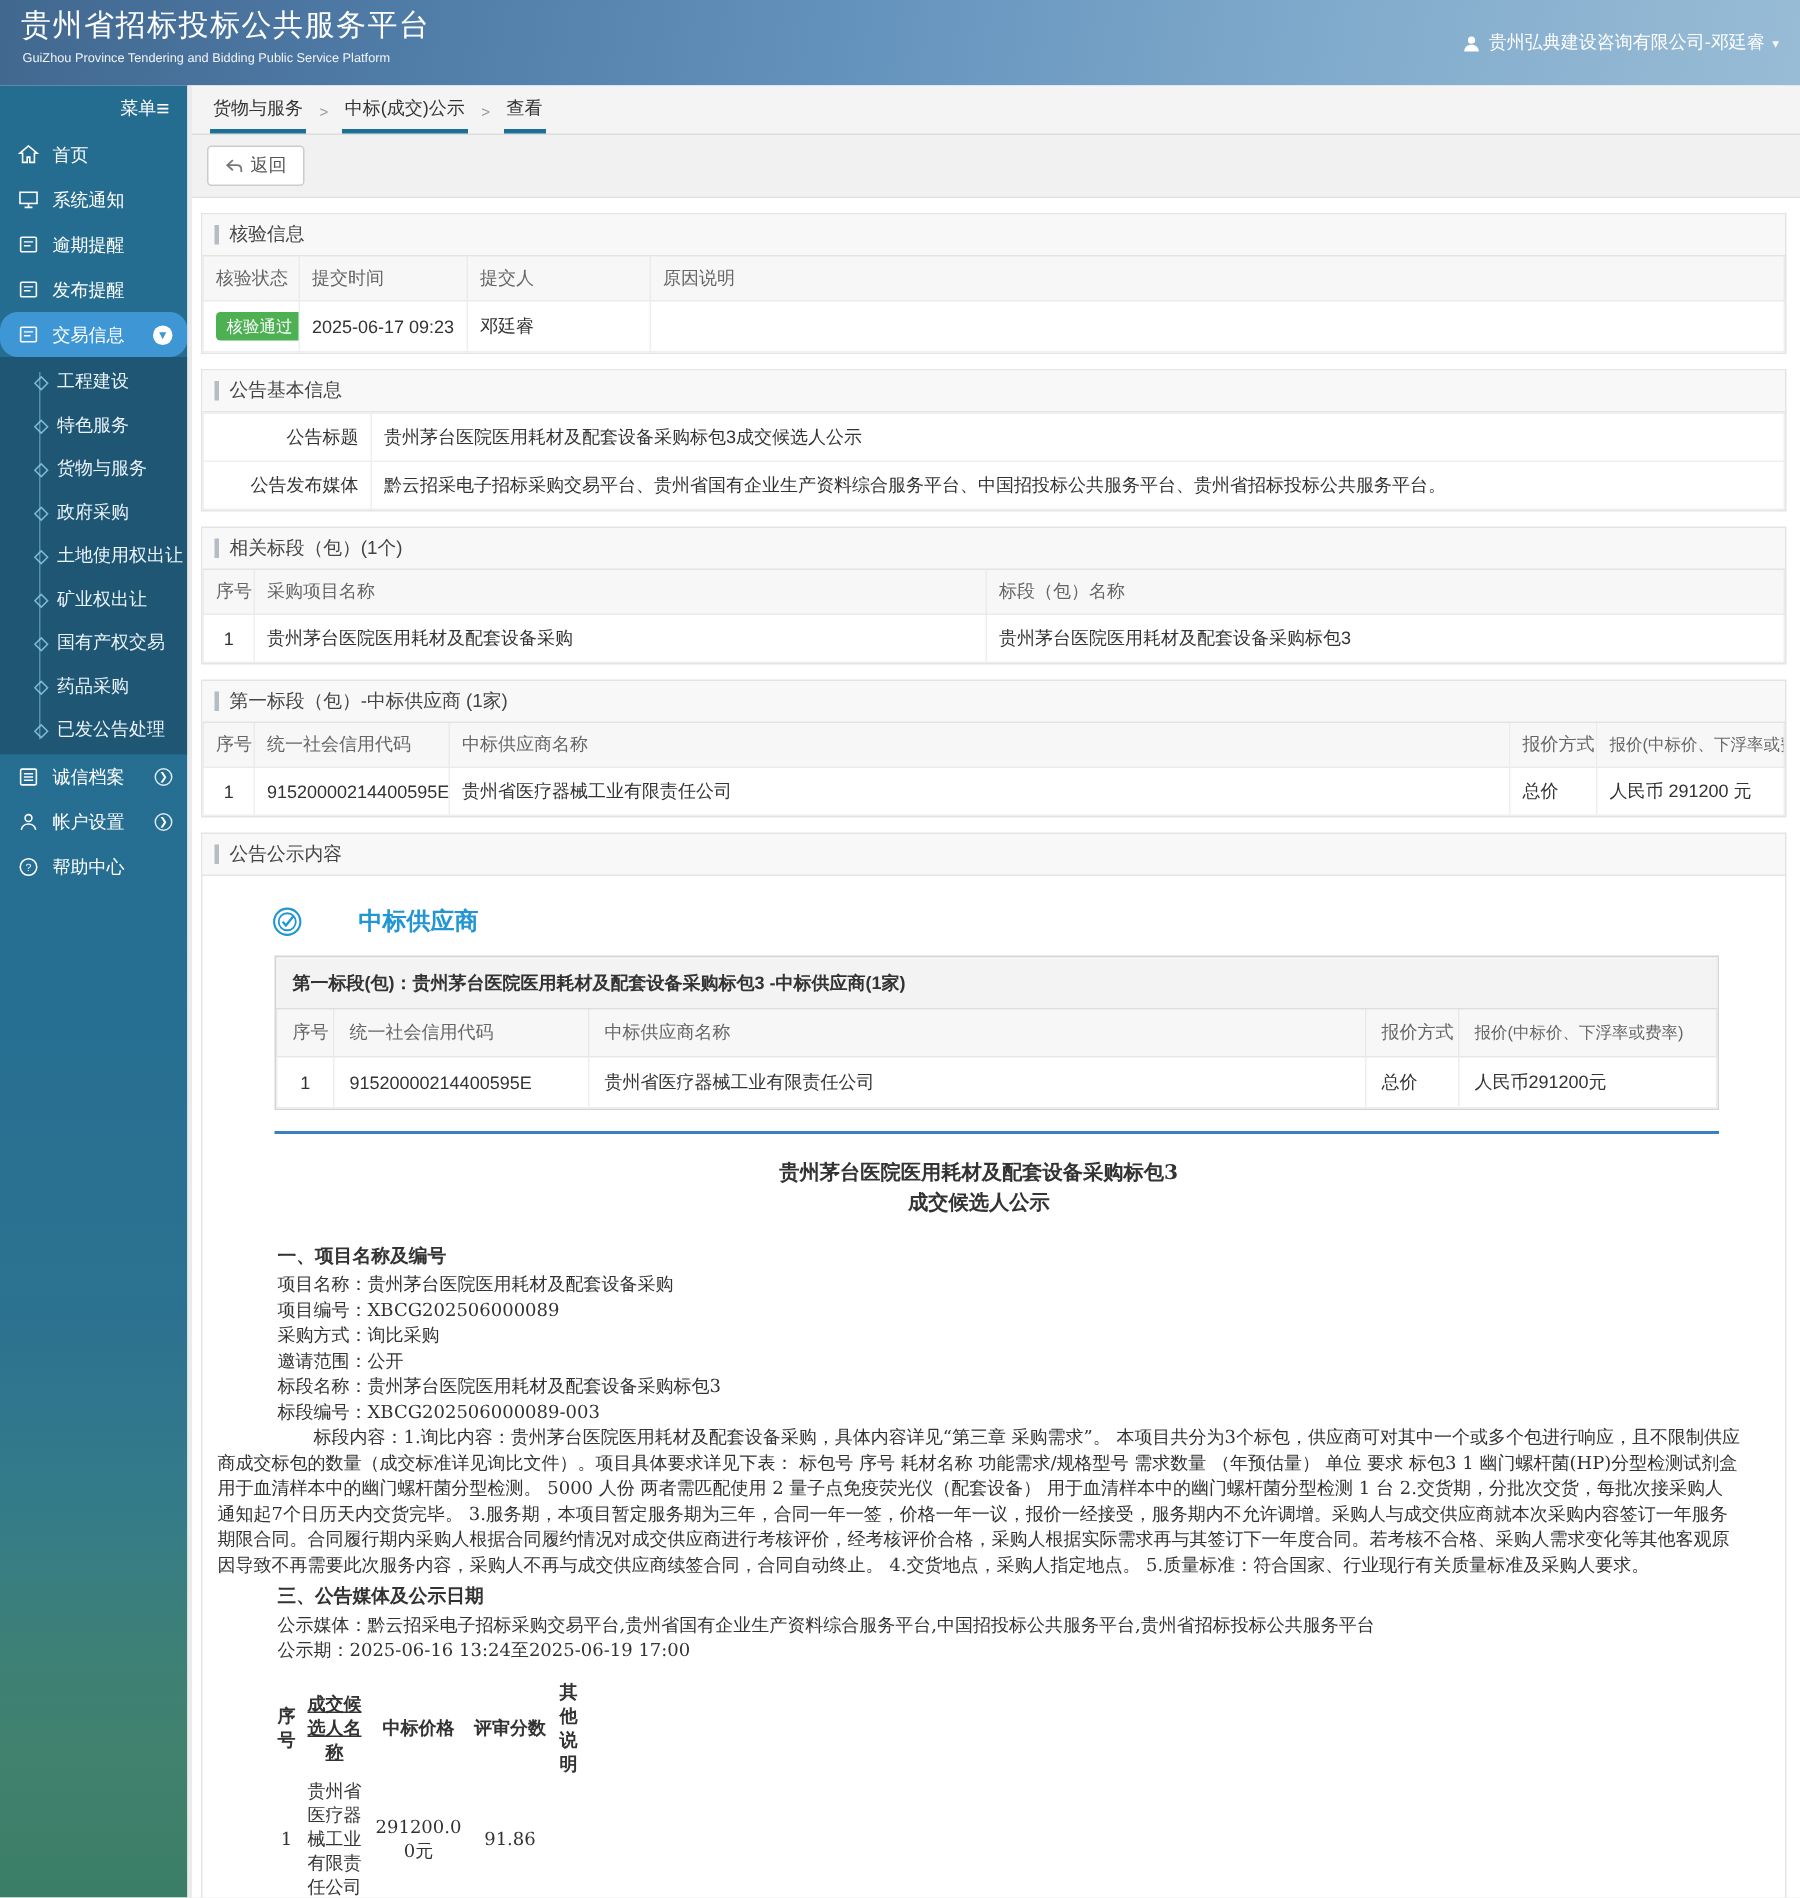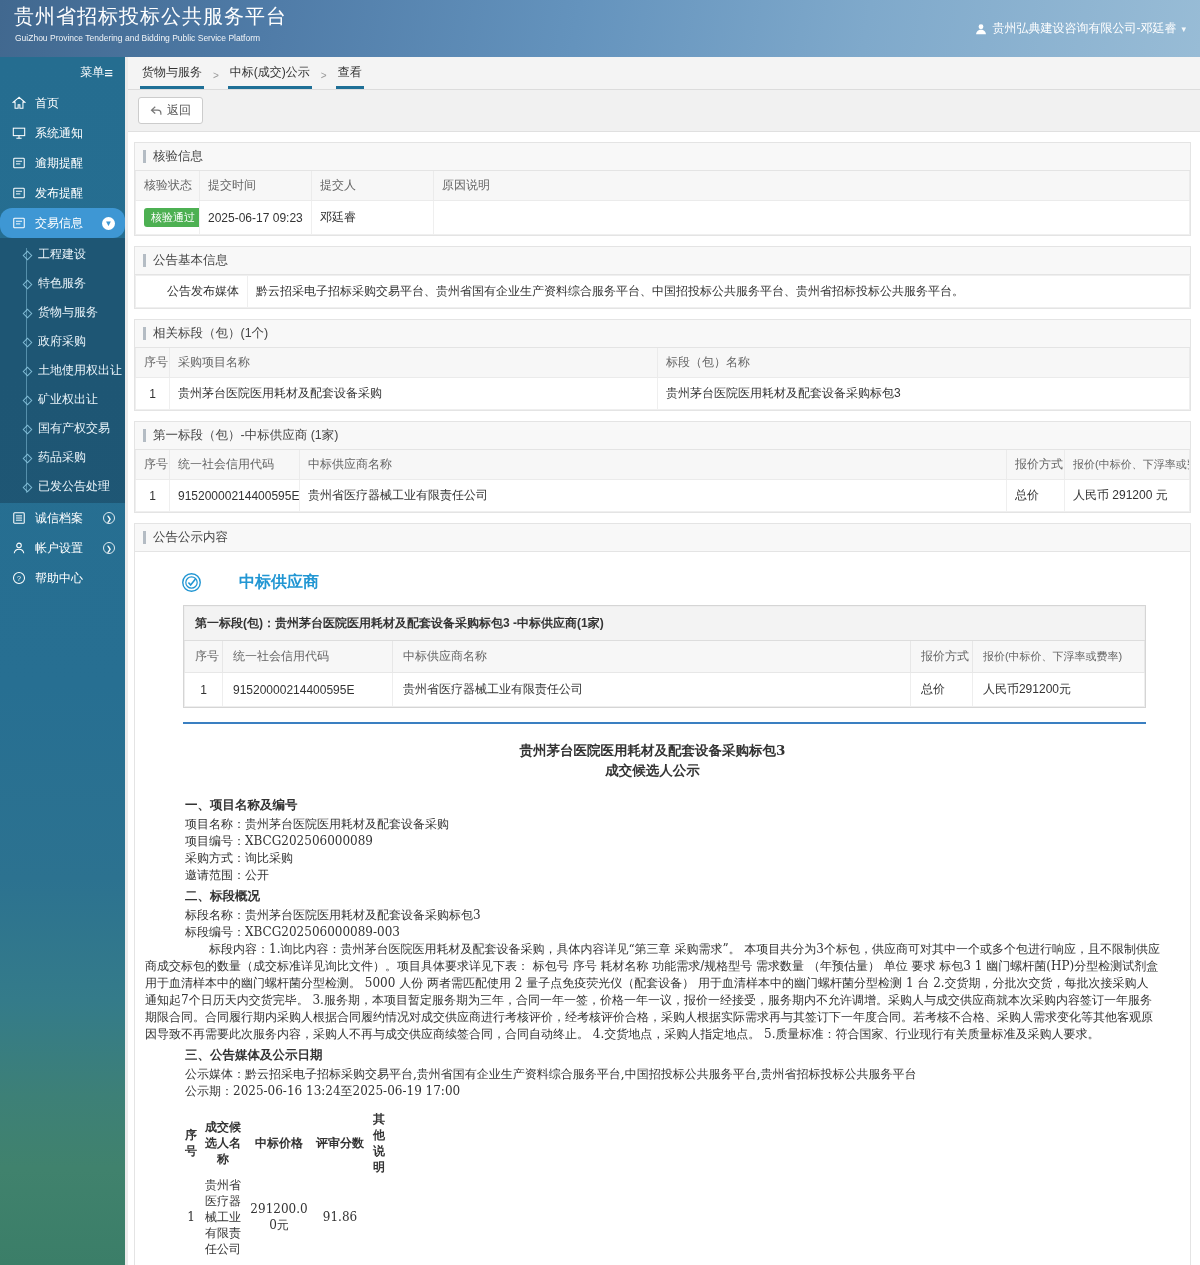--- a/index.html
+++ b/index.html
@@ -69,21 +69,21 @@
 
   .doc { font-family:"DejaVu Serif", serif; font-size:12px; color:#333; line-height:17px; padding:0 10px 0 4px; }
   .doc-title { text-align:center; font-weight:bold; font-size:13.5px; line-height:20px; margin:4px 0 16px; }
   .doc h4 { font-size:12.5px; margin:3px 0 3px 40px; }
   .doc .line { margin-left:40px; }
   .doc .para { text-indent:64px; margin:0; }
 
   table.cand { border-collapse:collapse; margin:10px 0 6px 38px; font-family:"DejaVu Serif", serif; font-size:12px; color:#333; }
   table.cand th { font-weight:bold; text-align:center; vertical-align:middle; padding:1px 2px; line-height:16px; }
   table.cand td { text-align:center; vertical-align:middle; padding:1px 2px; line-height:16px; word-break:break-all; }
-  .w-no{width:16px;} .w-name{width:48px;} .w-price{width:64px;} .w-score{width:58px;} .w-note{width:20px;}
+  .w-no{width:16px;} .w-name{width:48px;text-decoration:underline;} .w-price{width:64px;} .w-score{width:58px;} .w-note{width:20px;}
 
   svg { display:block; }
 </style>
 </head>
 <body>
 
 <div class="app-header">
   <div class="app-title">贵州省招标投标公共服务平台</div>
   <div class="app-subtitle">GuiZhou Province Tendering and Bidding Public Service Platform</div>
   <div class="user-box">
@@ -273,20 +273,24 @@
       <div class="section-head">
           <span class="bar"></span>
           <span>公告基本信息</span>
         </div>
       <table class="grid">
         <colgroup>
             <col style="width:112px">
             <col>
           </colgroup>
         <tbody>
+            <tr>
+          <td class="lbl-cell">公告标题</td>
+          <td>贵州茅台医院医用耗材及配套设备采购标包3成交候选人公示</td>
+        </tr>
         <tr>
           <td class="lbl-cell">公告发布媒体</td>
           <td>黔云招采电子招标采购交易平台、贵州省国有企业生产资料综合服务平台、中国招投标公共服务平台、贵州省招标投标公共服务平台。</td>
         </tr>
       </tbody>
         </table>
     </div>
 
     <div class="section">
       <div class="section-head">
@@ -402,21 +406,20 @@
             <div>贵州茅台医院医用耗材及配套设备采购标包3</div>
             <div>成交候选人公示</div>
           </div>
 
           <h4>一、项目名称及编号</h4>
           <div class="line">项目名称：贵州茅台医院医用耗材及配套设备采购</div>
           <div class="line">项目编号：XBCG202506000089</div>
           <div class="line">采购方式：询比采购</div>
           <div class="line">邀请范围：公开</div>
 
-          <h4>二、标段概况</h4>
           <div class="line">标段名称：贵州茅台医院医用耗材及配套设备采购标包3</div>
           <div class="line">标段编号：XBCG202506000089-003</div>
           <p class="para">标段内容：1.询比内容：贵州茅台医院医用耗材及配套设备采购，具体内容详见“第三章 采购需求”。 本项目共分为3个标包，供应商可对其中一个或多个包进行响应，且不限制供应商成交标包的数量（成交标准详见询比文件）。项目具体要求详见下表： 标包号 序号 耗材名称 功能需求/规格型号 需求数量 （年预估量） 单位 要求 标包3 1 幽门螺杆菌(HP)分型检测试剂盒 用于血清样本中的幽门螺杆菌分型检测。 5000 人份 两者需匹配使用 2 量子点免疫荧光仪（配套设备） 用于血清样本中的幽门螺杆菌分型检测 1 台 2.交货期，分批次交货，每批次接采购人通知起7个日历天内交货完毕。 3.服务期，本项目暂定服务期为三年，合同一年一签，价格一年一议，报价一经接受，服务期内不允许调增。采购人与成交供应商就本次采购内容签订一年服务期限合同。合同履行期内采购人根据合同履约情况对成交供应商进行考核评价，经考核评价合格，采购人根据实际需求再与其签订下一年度合同。若考核不合格、采购人需求变化等其他客观原因导致不再需要此次服务内容，采购人不再与成交供应商续签合同，合同自动终止。 4.交货地点，采购人指定地点。 5.质量标准：符合国家、行业现行有关质量标准及采购人要求。</p>
 
           <h4>三、公告媒体及公示日期</h4>
           <div class="line">公示媒体：黔云招采电子招标采购交易平台,贵州省国有企业生产资料综合服务平台,中国招投标公共服务平台,贵州省招标投标公共服务平台</div>
           <div class="line">公示期：2025-06-16 13:24至2025-06-19 17:00</div>
 
           <table class="cand">
             <tbody>

